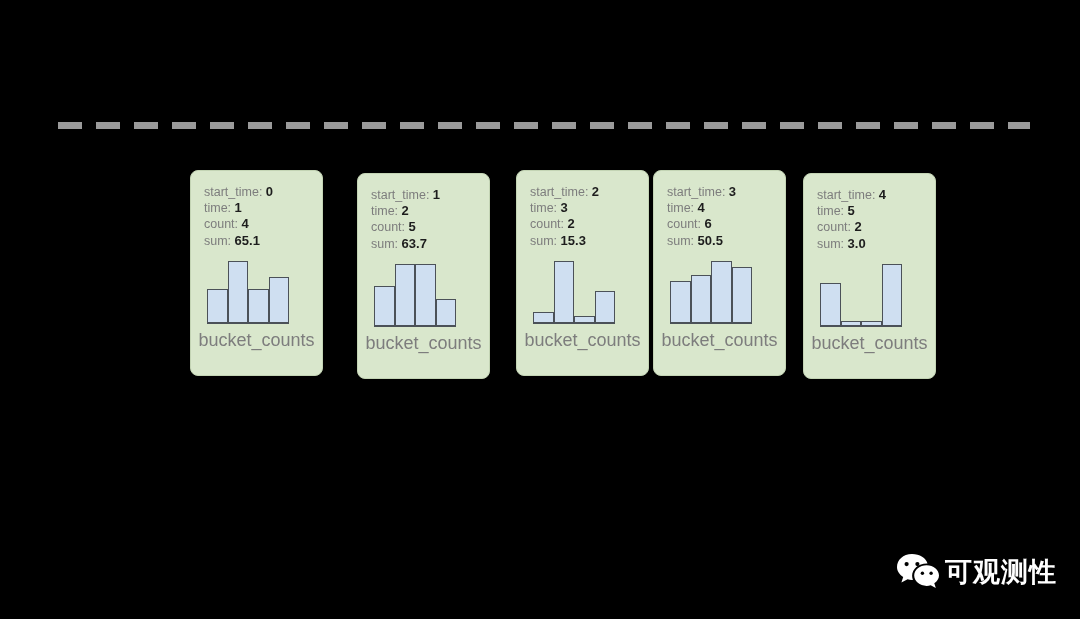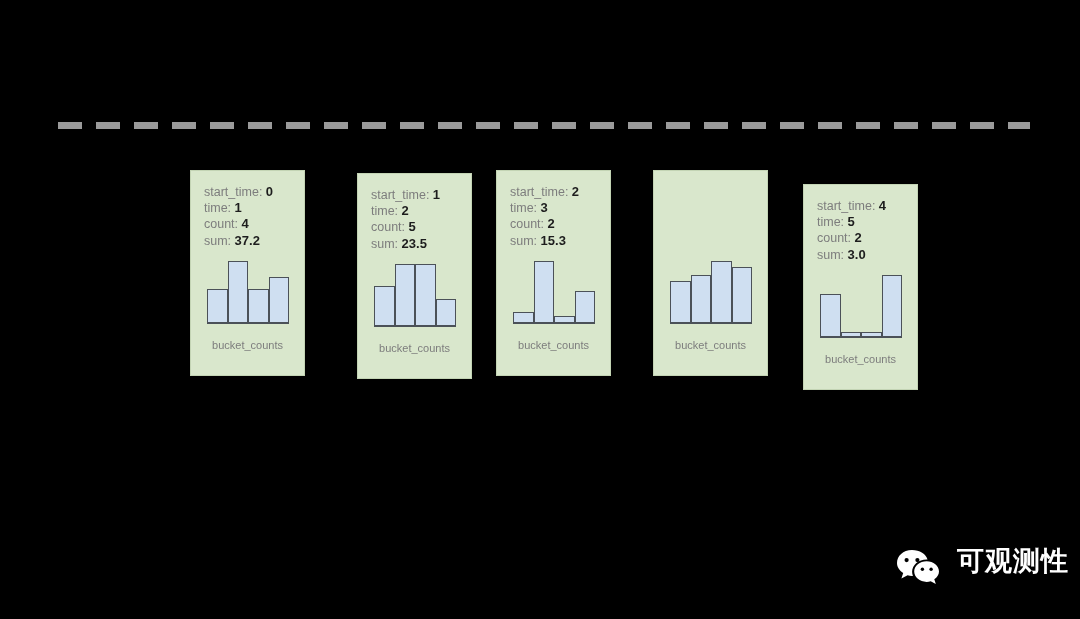--- a/index.html
+++ b/index.html
@@ -41,33 +41,33 @@
     position: absolute;
     left: 190px;
     top: 170px;
     width: 732px;
     height: 208px;
   }
 
   .card {
     position: absolute;
     top: 0;
-    width: 115px;
+    width: 133px;
     height: 206px;
     background: #d9e7cc;
     border: 1px solid #c3d4b4;
-    border-radius: 0;
+    border-radius: 8px;
     box-sizing: border-box;
     box-shadow: 0 1px 2px rgba(0,0,0,0.35);
   }
   .card-0 { left: 0px;   top: 0px; }
   .card-1 { left: 155px; top: 3px; margin-left: 12px; }
-  .card-2 { left: 306px; top: 0px; }
+  .card-2 { left: 326px; top: 0px; }
   .card-3 { left: 463px; top: 0px; }
-  .card-4 { left: 613px; top: 14px; padding-left: 48px; }
+  .card-4 { left: 613px; top: 3px; padding-left: 48px; }
 
   .fields {
     position: absolute;
     left: 13px;
     top: 13px;
     right: 8px;
   }
   .field {
     font-size: 12.5px;
     line-height: 16.2px;
@@ -107,33 +107,34 @@
     height: 2px;
     background: #4b5158;
   }
 
   .hist-label {
     position: absolute;
     left: 0;
     right: 0;
     bottom: 24px;
     text-align: center;
-    font-size: 11px;
+    font-size: 18px;
     color: #7d7d7d;
   }
 
   
   .watermark {
     position: absolute;
     left: 895px;
     top: 548px;
     width: 160px;
     height: 48px;
     display: flex;
-    gap: 16px;
+    align-items: center;
+    gap: 4px;
   }
   .wm-logo { width: 46px; height: 40px; flex: 0 0 auto; }
   .wm-text {
     color: #ffffff;
     font-size: 27px;
     font-weight: bold;
     letter-spacing: 1px;
     line-height: 1;
     white-space: nowrap;
   }
@@ -145,38 +146,38 @@
 
   <div class="timeline"></div>
 
   <div class="cards">
 
     <div class="card card-0">
       <div class="fields">
         <div class="field"><span>start_time:</span> <span class="val">0</span></div>
         <div class="field"><span>time:</span> <span class="val">1</span></div>
         <div class="field"><span>count:</span> <span class="val">4</span></div>
-        <div class="field"><span>sum:</span> <span class="val">37.2</span></div>
+        <div class="field"><span>sum:</span> <span class="val">65.1</span></div>
       </div>
       <div class="hist">
           <div class="bar" style="height: 55%;"></div>
           <div class="bar" style="height: 100%;"></div>
           <div class="bar" style="height: 55%;"></div>
           <div class="bar" style="height: 75%;"></div>
         </div>
       <div class="hist-base"></div>
       <div class="hist-label">bucket_counts</div>
     </div>
 
     <div class="card card-1">
       <div class="fields">
         <div class="field"><span>start_time:</span> <span class="val">1</span></div>
         <div class="field"><span>time:</span> <span class="val">2</span></div>
         <div class="field"><span>count:</span> <span class="val">5</span></div>
-        <div class="field"><span>sum:</span> <span class="val">23.5</span></div>
+        <div class="field"><span>sum:</span> <span class="val">63.7</span></div>
       </div>
       <div class="hist">
           <div class="bar" style="height: 65.2632%;"></div>
           <div class="bar" style="height: 100%;"></div>
           <div class="bar" style="height: 100%;"></div>
           <div class="bar" style="height: 44.2105%;"></div>
         </div>
       <div class="hist-base"></div>
       <div class="hist-label">bucket_counts</div>
     </div>
@@ -192,20 +193,26 @@
           <div class="bar" style="height: 18%;"></div>
           <div class="bar" style="height: 100%;"></div>
           <div class="bar" style="height: 12%;"></div>
           <div class="bar" style="height: 52%;"></div>
         </div>
       <div class="hist-base"></div>
       <div class="hist-label">bucket_counts</div>
     </div>
 
     <div class="card card-3">
+      <div class="fields">
+        <div class="field"><span>start_time:</span> <span class="val">3</span></div>
+        <div class="field"><span>time:</span> <span class="val">4</span></div>
+        <div class="field"><span>count:</span> <span class="val">6</span></div>
+        <div class="field"><span>sum:</span> <span class="val">50.5</span></div>
+      </div>
       <div class="hist">
           <div class="bar" style="height: 68%;"></div>
           <div class="bar" style="height: 78%;"></div>
           <div class="bar" style="height: 100%;"></div>
           <div class="bar" style="height: 90%;"></div>
         </div>
       <div class="hist-base"></div>
       <div class="hist-label">bucket_counts</div>
     </div>
 

